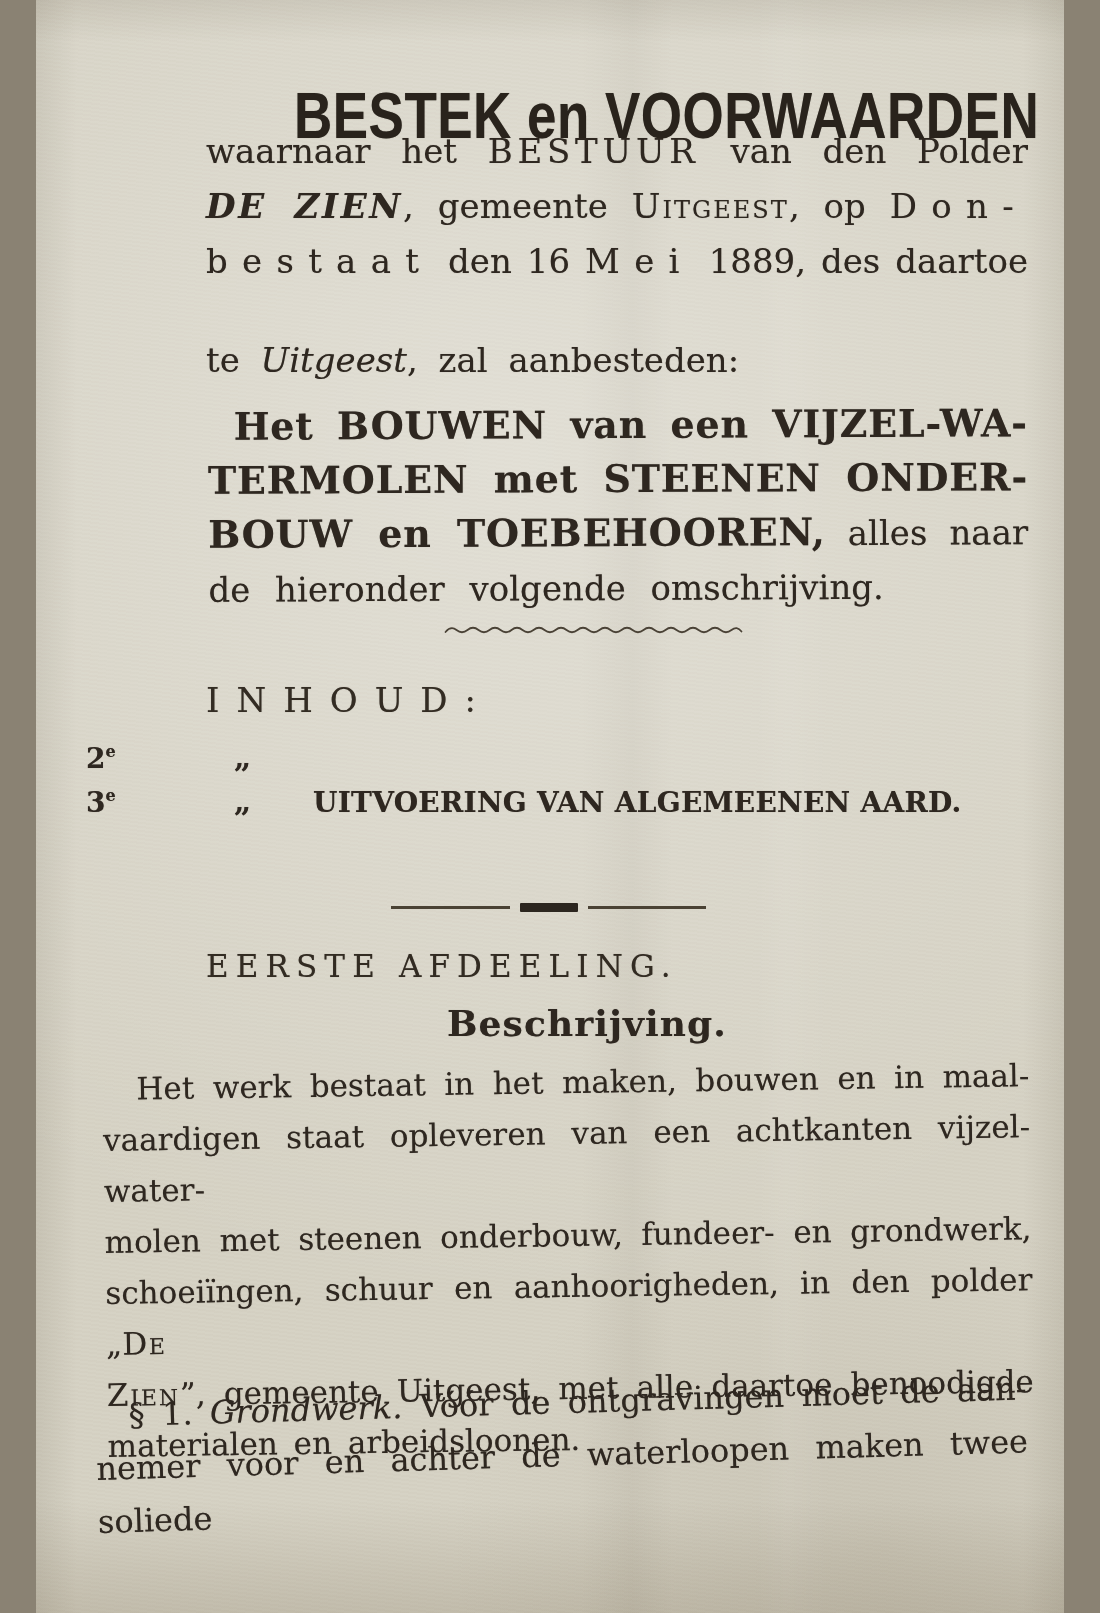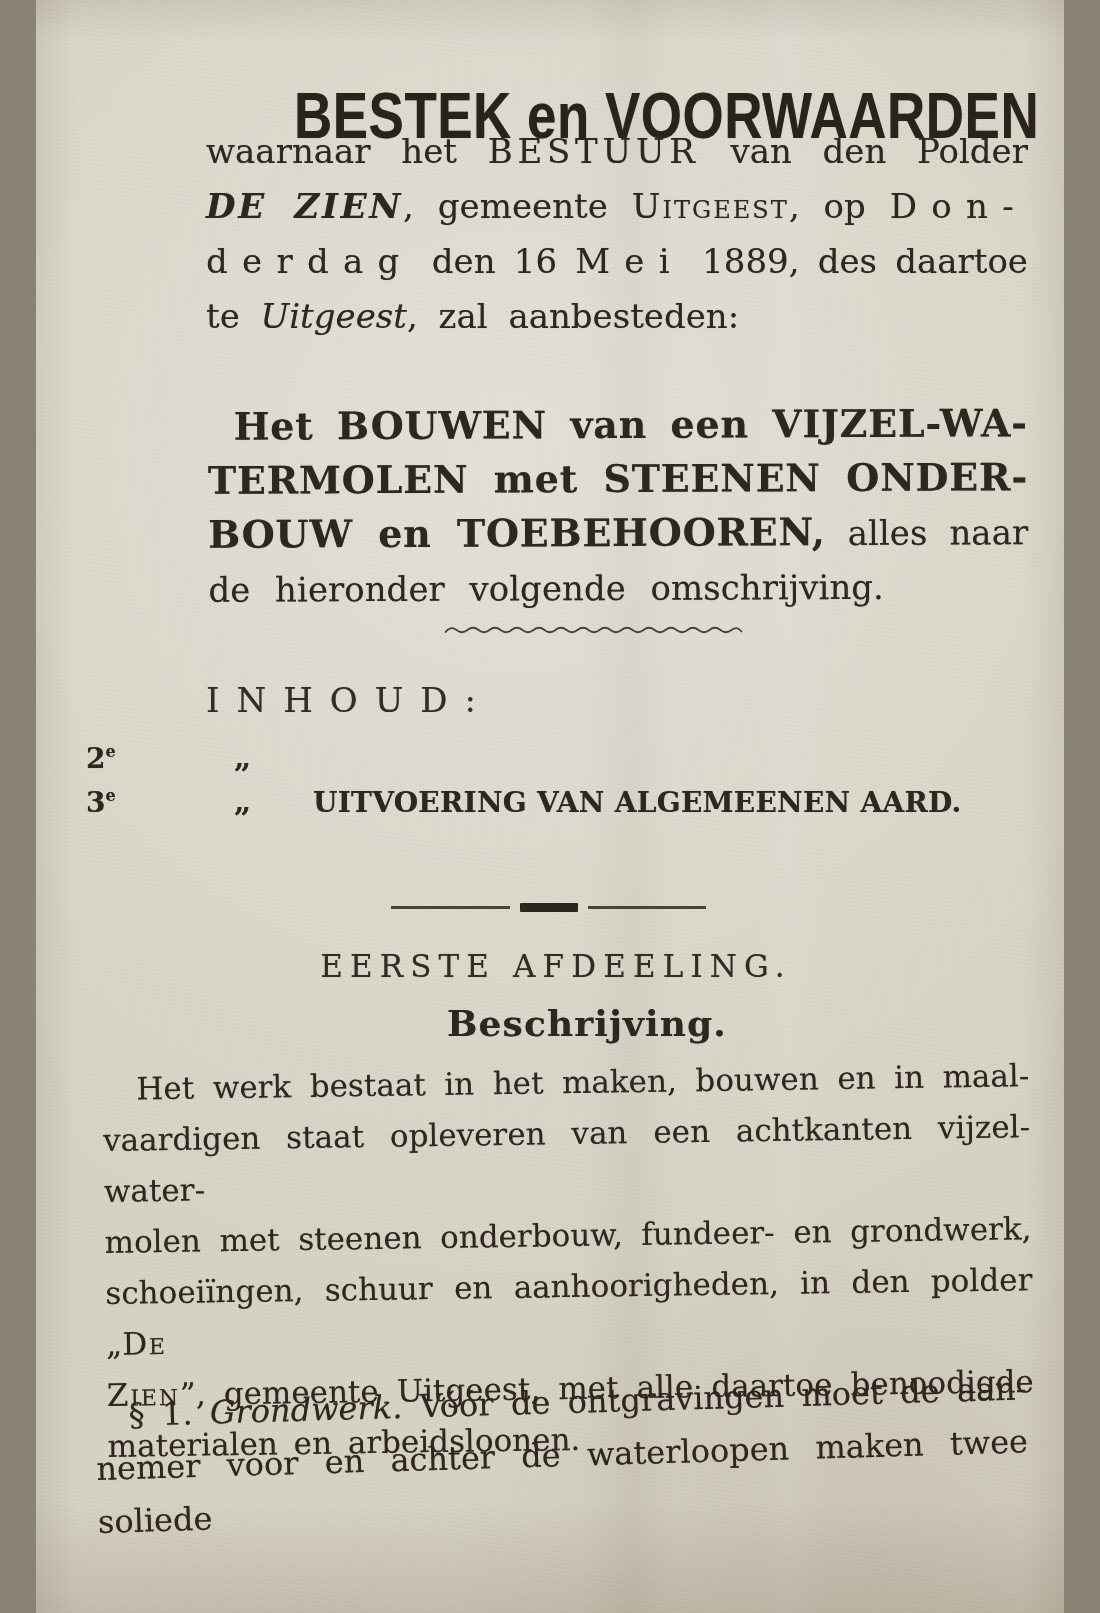--- a/index.html
+++ b/index.html
@@ -28,21 +28,21 @@
   
   .title{top:44px;left:258px;font-family:"Liberation Sans",sans-serif;font-weight:bold;font-size:57px;white-space:nowrap;color:#29231c;}
   .title-inner{display:inline-block;transform:scale(0.93,1.14);transform-origin:left center;letter-spacing:0.5px;}
   
   .intro{top:124px;left:170px;width:822px;font-size:34px;}
   .capsp{letter-spacing:0.14em;}
   .sp{letter-spacing:0.42em;}
   .sc{font-variant:small-caps;letter-spacing:0.06em;}
   .bi{font-style:italic;font-weight:bold;letter-spacing:0.08em;}
   .it{font-style:italic;}
-  .ws10{word-spacing:10px;}
+  .ws10{word-spacing:10px;margin-top:44px;}
   .ws14{word-spacing:14px;}
   .ws6{word-spacing:6px;}
   
   .announce{top:398px;left:172px;width:820px;transform:rotate(-0.25deg);}
   .announce .ln{line-height:54px;}
   .bld{font-weight:bold;font-size:38px;letter-spacing:0.02em;}
   .ind{text-indent:26px;}
   .reg34{font-size:34px;}
   
   .squiggle{top:622px;left:405px;}
@@ -54,41 +54,41 @@
   .toc-num{font-size:28px;}
   .toc-num sup{font-size:16px;vertical-align:11px;letter-spacing:0;}
   .toc-label{font-size:28px;}
   .toc-ditto{font-size:30px;padding-left:93px;display:inline-block;}
   .toc-text{font-size:28px;letter-spacing:0.01em;}
   
   .divider2{top:903px;left:355px;width:315px;display:flex;align-items:center;gap:10px;}
   .dl{flex:1;height:3px;background:#4a4234;}
   .db{width:58px;height:9px;background:#2c261f;border-radius:1px;}
   
-  .sec-h{top:948px;left:170px;width:700px;text-align:center;font-size:31px;letter-spacing:0.23em;color:#322b22;}
+  .sec-h{top:948px;left:170px;width:700px;text-align:left;font-size:31px;letter-spacing:0.23em;color:#322b22;}
   .sec-sub{top:1002px;left:170px;width:762px;text-align:center;font-size:36px;font-weight:bold;letter-spacing:0.03em;}
   
   .body1{top:1064px;left:66px;width:927px;font-size:31px;transform:rotate(-0.85deg);transform-origin:left top;}
   .body1 .ln{line-height:51px;}
   
   .par3{top:1390px;left:58px;width:932px;font-size:32px;transform:rotate(-1.7deg);transform-origin:left top;}
   .par3 .ln{line-height:53px;}
   .ind2{text-indent:34px;}
 </style>
 </head>
 <body>
 
 <div class="page">
 
   <h1 class="abs title"><span class="title-inner">BESTEK en VOORWAARDEN</span></h1>
 
   <div class="abs intro">
     <div class="ln just"><span>waarnaar het </span><span class="capsp">BESTUUR</span><span> van den Polder</span></div>
     <div class="ln just"><span class="bi">DE ZIEN</span><span>, gemeente </span><span class="sc">Uitgeest</span><span>, op </span><span class="sp">Don-</span></div>
-    <div class="ln just"><span class="sp">derdag</span><span> den 16 </span><span class="sp">Mei</span><span> 1889, des daartoe</span></div>
+    <div class="ln just"><span class="sp">bestaat</span><span> den 16 </span><span class="sp">Mei</span><span> 1889, des daartoe</span></div>
     <div class="ln left ws10"><span>te </span><span class="it">Uitgeest</span><span>, zal aanbesteden:</span></div>
   </div>
 
   <div class="abs announce">
     <div class="ln just bld ind">Het BOUWEN van een VIJZEL-WA-</div>
     <div class="ln just bld">TERMOLEN met STEENEN ONDER-</div>
     <div class="ln just bld"><span>BOUW en TOEBEHOOREN,</span><span class="reg34" style="font-weight:normal;letter-spacing:0;"> alles naar</span></div>
     <div class="ln left reg34 ws14">de hieronder volgende omschrijving.</div>
   </div>
 

